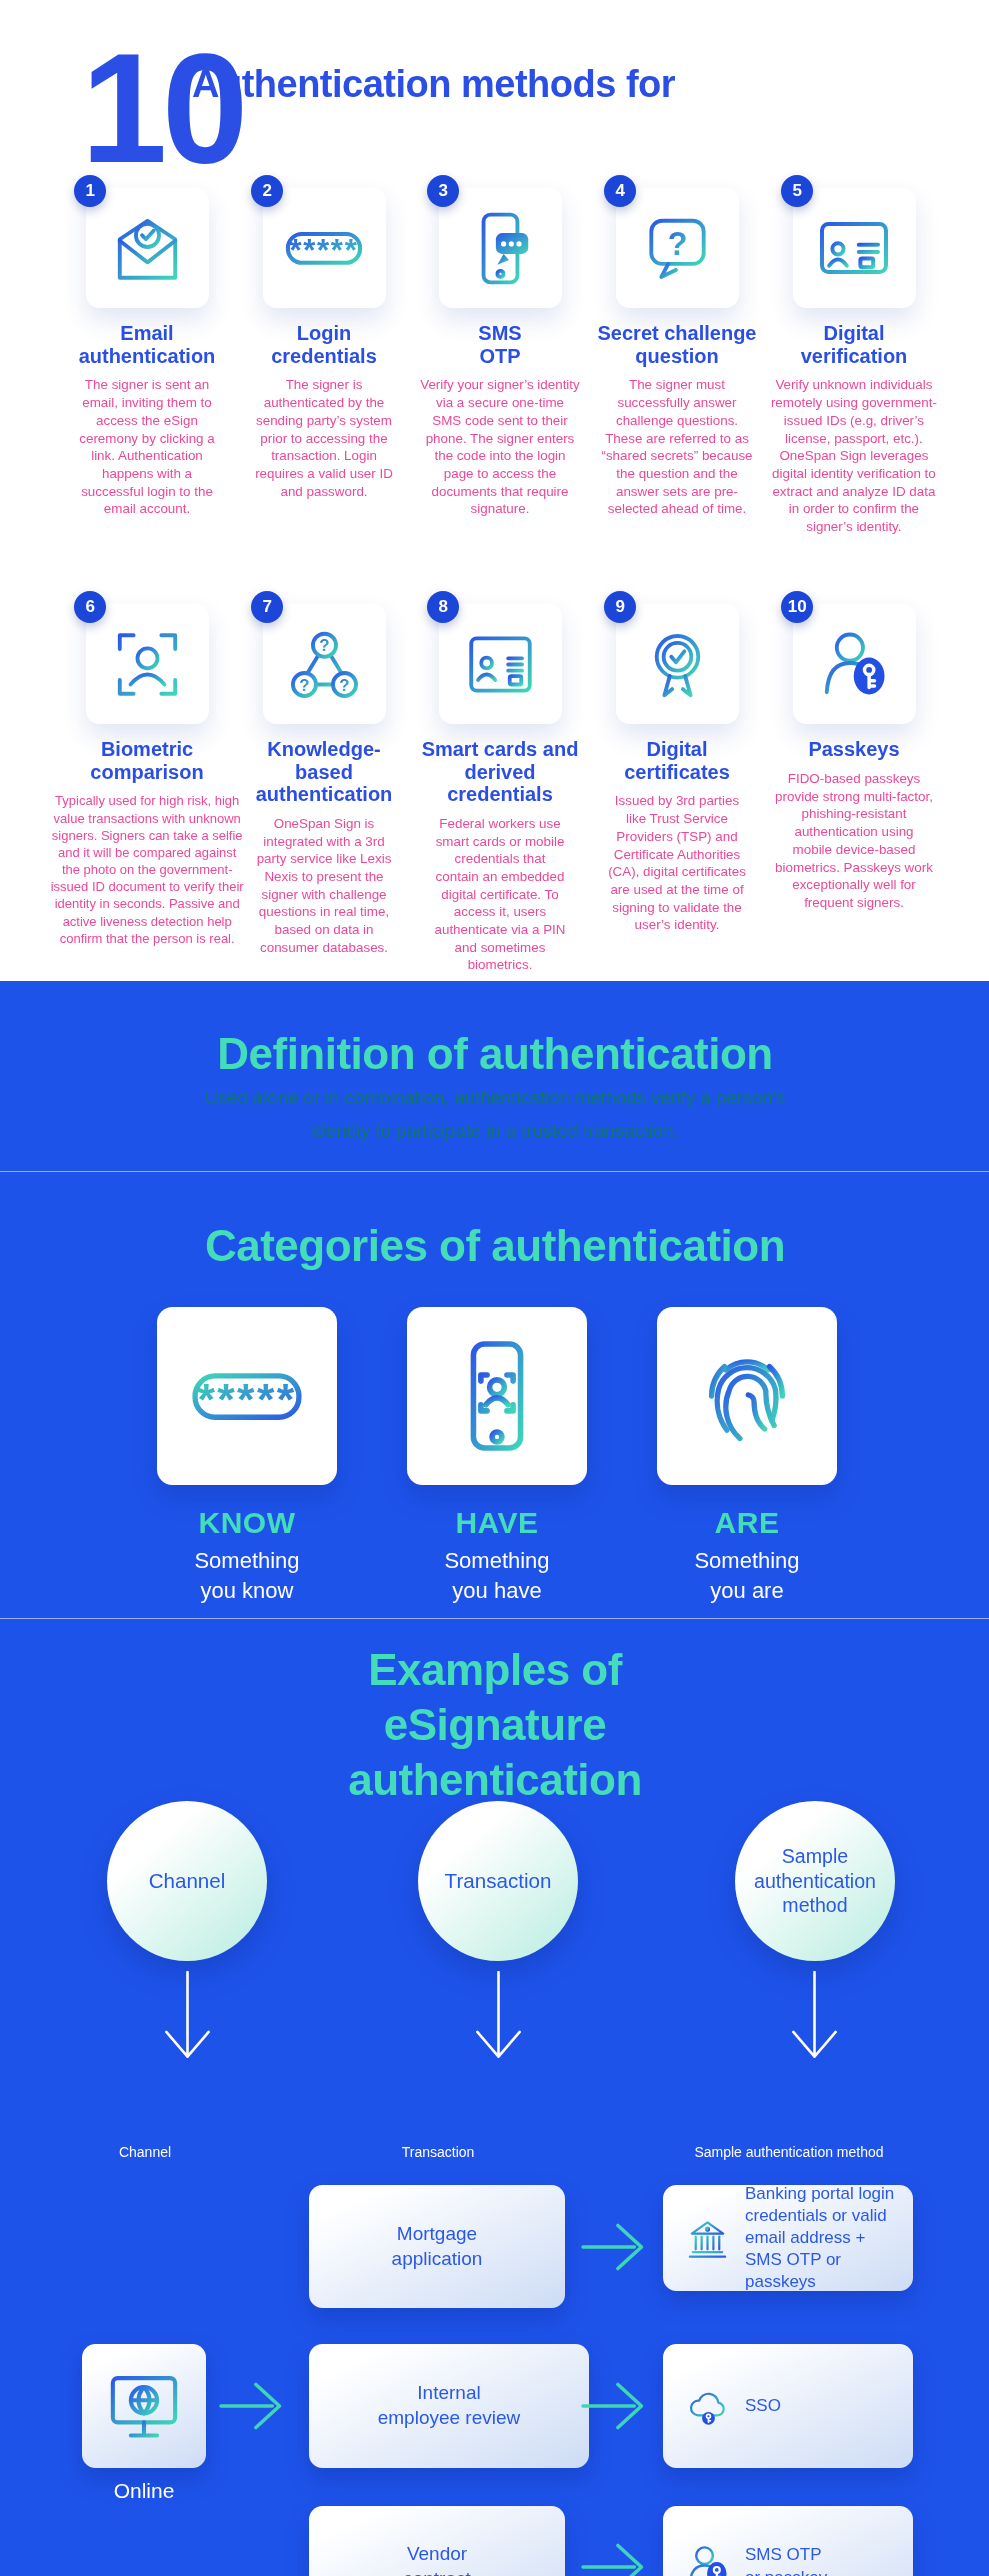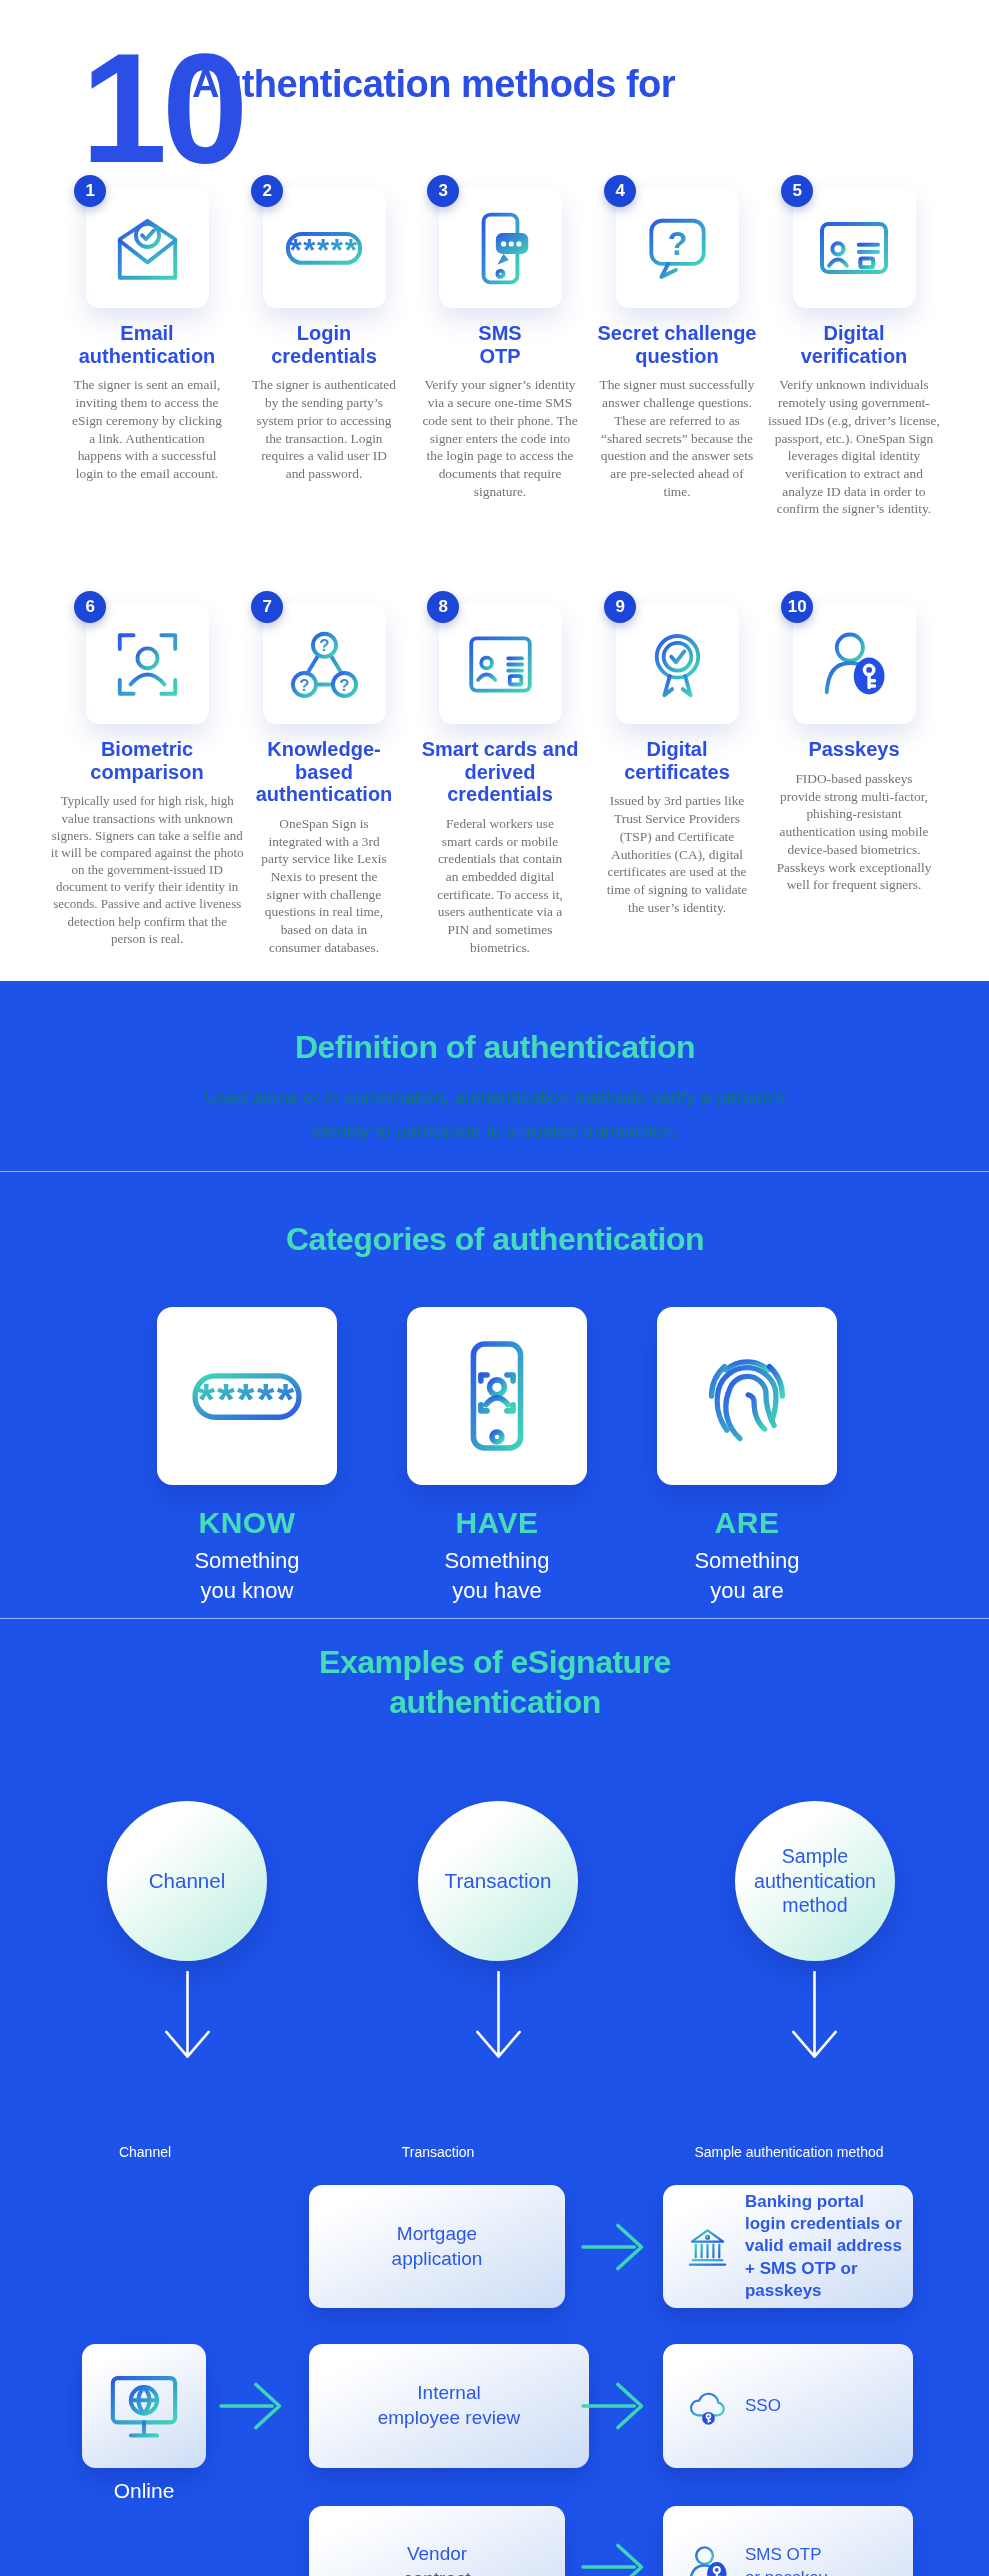--- a/index.html
+++ b/index.html
@@ -15,25 +15,25 @@
   .m-col{position:absolute;width:170px;text-align:center;}
   .m-card{width:123px;height:120px;margin:0 auto;background:#fff;border-radius:13.4px;
           box-shadow:0 11.3px 25px rgba(25,60,160,.13);position:relative;
           display:flex;align-items:center;justify-content:center;}
   .badge{position:absolute;top:-13.4px;left:-11.3px;width:32px;height:32px;border-radius:50%;
          background:#1c46d8;color:#fff;font-size:17px;font-weight:bold;
          display:flex;align-items:center;justify-content:center;
          box-shadow:0 4.1px 9.3px rgba(15,40,130,.25);}
   .m-title{margin-top:14.4px;color:#2b4fe4;font-size:20px;font-weight:bold;line-height:1.12;
            white-space:pre-line;}
-  .m-desc{margin:9.3px auto 0;color:#737373;font-size:13.4px;line-height:1.32;font-family:Liberation Serif, serif;}
+  .m-desc{margin:9.3px auto 0;color:#ec4899;font-size:13.4px;line-height:1.32;}
   
   .blue{position:absolute;left:0;top:981px;width:990px;height:2601px;background:#1e53ea;}
   .sec-h{position:absolute;left:0;width:990px;text-align:center;color:#45dcba;
-         font-size:32px;font-weight:bold;letter-spacing:-0.5px;}
+         font-size:44px;font-weight:bold;letter-spacing:-0.5px;}
   .white-p{position:absolute;color:#0f766e;text-align:center;}
   .hr{position:absolute;left:0;width:990px;border-top:1px solid rgba(255,255,255,.55);}
   
   .cat-col{position:absolute;width:180px;text-align:center;}
   .cat-card{width:180px;height:178px;background:#fff;border-radius:15.5px;
             box-shadow:0 12.4px 26px rgba(10,30,120,.20);
             display:flex;align-items:center;justify-content:center;}
   .cat-word{margin-top:20.6px;color:#45dcba;font-size:30px;font-weight:bold;letter-spacing:0.5px;}
   .cat-cap{margin-top:6.2px;color:#ffffff;font-size:22px;line-height:1.38;white-space:pre-line;}
   
@@ -363,21 +363,21 @@
   </div>
   <div class="flow-card" style="left:309px;top:2344px;width:280px;height:124px;">
     <div class="t-text">Internal
 employee review</div>
   </div>
   <div class="flow-card" style="left:309px;top:2506px;width:256px;height:121px;">
     <div class="t-text">Vendor
 contract</div>
   </div>
 
-  <div class="flow-card" style="left:663px;top:2185px;width:250px;height:123px;font-weight:bold;">
+  <div class="flow-card" style="left:663px;top:2185px;width:250px;height:106px;">
     <div class="s-wrap">
       <span>
         <svg width="49" height="49" viewBox="0 0 100 100" fill="none" stroke="url(#gtb)" stroke-width="4.5" stroke-linecap="round" stroke-linejoin="round">
           <path d="M18 40 L50 17 82 40 Z"></path>
             <circle cx="50" cy="31" r="3"></circle>
           <path d="M26 46 v26 M38 46 v26 M50 46 v26 M62 46 v26 M74 46 v26"></path>
           <path d="M20 78 h60 M14 87 h72"></path>
         </svg>
         </span>
       <div class="s-text">Banking portal login credentials or valid email address + SMS OTP or passkeys</div>

